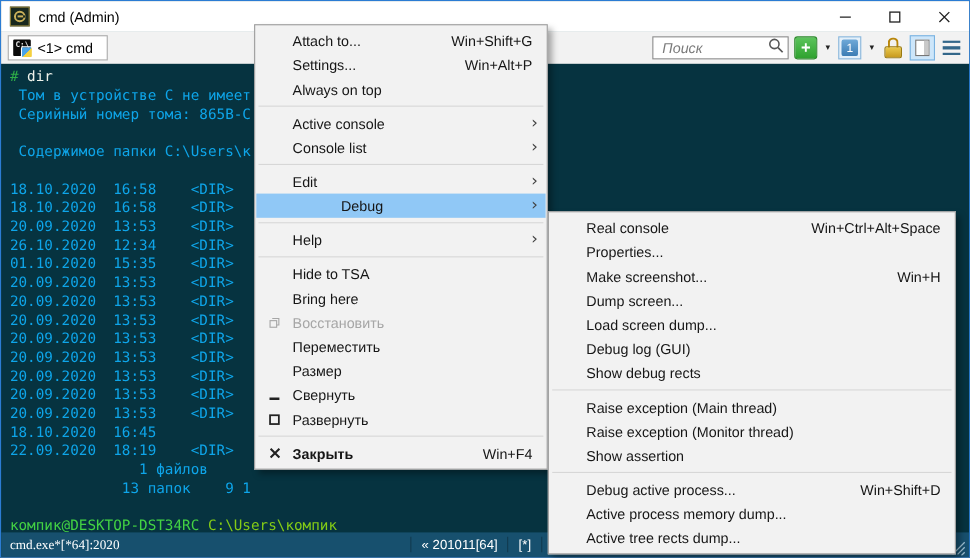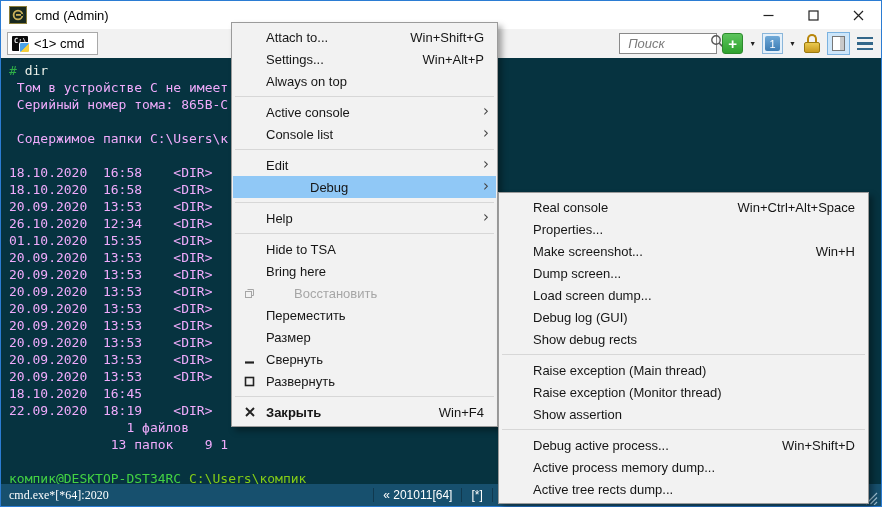--- a/index.html
+++ b/index.html
@@ -20,21 +20,21 @@
   
   .tabbar{height:29px;flex:none;background:#f2f2f2;display:flex;align-items:center;
           padding:0 6px;gap:5px;}
   .tab{height:23px;background:#fff;border:1px solid #a9a9a9;box-sizing:border-box;
        display:flex;align-items:center;gap:6px;padding:0 12px 0 4px;font-size:13px;color:#000;}
   .tab-icon{width:16px;height:15px;position:relative;flex:none;background:#0a0a0a;border-radius:1px;}
   .tab-icon .ti-prompt{position:absolute;left:2px;top:1px;color:#e8e8e8;font:bold 7px "DejaVu Sans Mono",monospace;}
   .tab-icon .ti-badge{position:absolute;right:-2px;bottom:-2px;width:9px;height:9px;border-radius:2px;
        background:linear-gradient(135deg,#4aa3e8 0 50%,#f4d03f 50% 100%);border:1px solid #fff;}
   .tb-spacer{flex:1;}
-  .searchbox{width:98px;height:21px;box-sizing:border-box;border:1px solid #8a8a8a;background:#fff;
+  .searchbox{width:124px;height:21px;box-sizing:border-box;border:1px solid #8a8a8a;background:#fff;
              display:flex;align-items:center;padding:0 3px 0 6px;}
   .searchbox input{border:none;outline:none;background:transparent;flex:1;width:80px;
              font-family:"Liberation Sans",sans-serif;font-size:13px;color:#333;}
   .searchbox input::placeholder{font-style:italic;color:#7a7a7a;opacity:1;}
   .tb-btn{display:flex;align-items:center;justify-content:center;box-sizing:border-box;}
   .btn-plus{width:21px;height:21px;border:1px solid #2c8a2c;border-radius:3px;
             background:linear-gradient(#5cc45c,#2fa22f);color:#fff;font-weight:bold;font-size:15px;line-height:1;}
   .dd-arrow{font-size:7px;color:#222;padding:0 1px;}
   .btn-one{width:21px;height:21px;border:1px solid #8ab6da;background:#e4f0fa;}
   .btn-one .one-inner{width:15px;height:15px;border-radius:2px;background:linear-gradient(#6fa9d8,#3c7cb4);
@@ -48,21 +48,21 @@
   .win-shape{width:13px;height:15px;background:#fff;border:1px solid #777;box-sizing:border-box;position:relative;}
   .win-shape::after{content:"";position:absolute;right:0;top:0;width:4px;height:100%;background:#c9c9c9;}
   .hamburger{display:flex;flex-direction:column;gap:3px;padding:0 2px;}
   .hamburger span{display:block;width:16px;height:2.5px;background:#33678a;}
 
   
   .console{flex:1;overflow:hidden;padding:4px 0 0 8px;white-space:pre;
            font-family:"DejaVu Sans Mono","Liberation Mono",monospace;
            font-size:13px;line-height:17px;}
   .cline{height:17px;}
-  .c-text{color:#f0abfc;}
+  .c-text{color:#0ea5e9;}
   .c-cmd{color:#eef2ea;}
   .c-green{color:#2fae47;}
   .c-user{color:#43d243;}
   .c-path{color:#84cc16;}
 
   
   .statusbar{height:22px;flex:none;background:#17506e;color:#fff;display:flex;align-items:center;
              font-size:12px;padding:0 2px;position:relative;}
   .status-proc{padding:0 6px;white-space:nowrap;font-family:Liberation Serif, serif;}
   .status-spacer{flex:1;}
@@ -70,21 +70,21 @@
   .grip{width:13px;height:13px;margin:6px 1px 0 4px;flex:none;}
 
   
   .menu{position:absolute;background:#f2f2f2;border:1px solid #9b9b9b;
         box-shadow:4px 4px 6px rgba(0,0,0,.35);padding:3px 1px;box-sizing:border-box;}
   #main-menu{left:230px;top:21px;width:267px;z-index:10;}
   #sub-menu{left:497px;top:191px;width:371px;z-index:11;}
   .menu-item{display:flex;align-items:center;height:22px;font-size:13px;color:#161616;
              position:relative;padding-right:12px;}
   .menu-item.hl{background:#90c8f6;padding-left:44px;}
-  .menu-item.dis{color:#a6a6a6;gap:28px;}
+  .menu-item.dis{color:#a6a6a6;}
   .menu-item.bold .mi-label{font-weight:bold;}
   .mi-icon{width:33px;flex:none;display:flex;align-items:center;justify-content:center;color:#222;}
   .menu-item.dis .mi-icon{color:#a6a6a6;}
   .mi-label{white-space:nowrap;}
   .mi-short{margin-left:auto;white-space:nowrap;}
   .mi-arrow{position:absolute;right:7px;top:50%;transform:translateY(-52%);
             font-size:15px;line-height:1;color:#444;font-family:"DejaVu Sans",sans-serif;}
   .menu-sep{height:1px;background:#d7d7d7;margin:4px 2px;}
 </style>
 </head>

